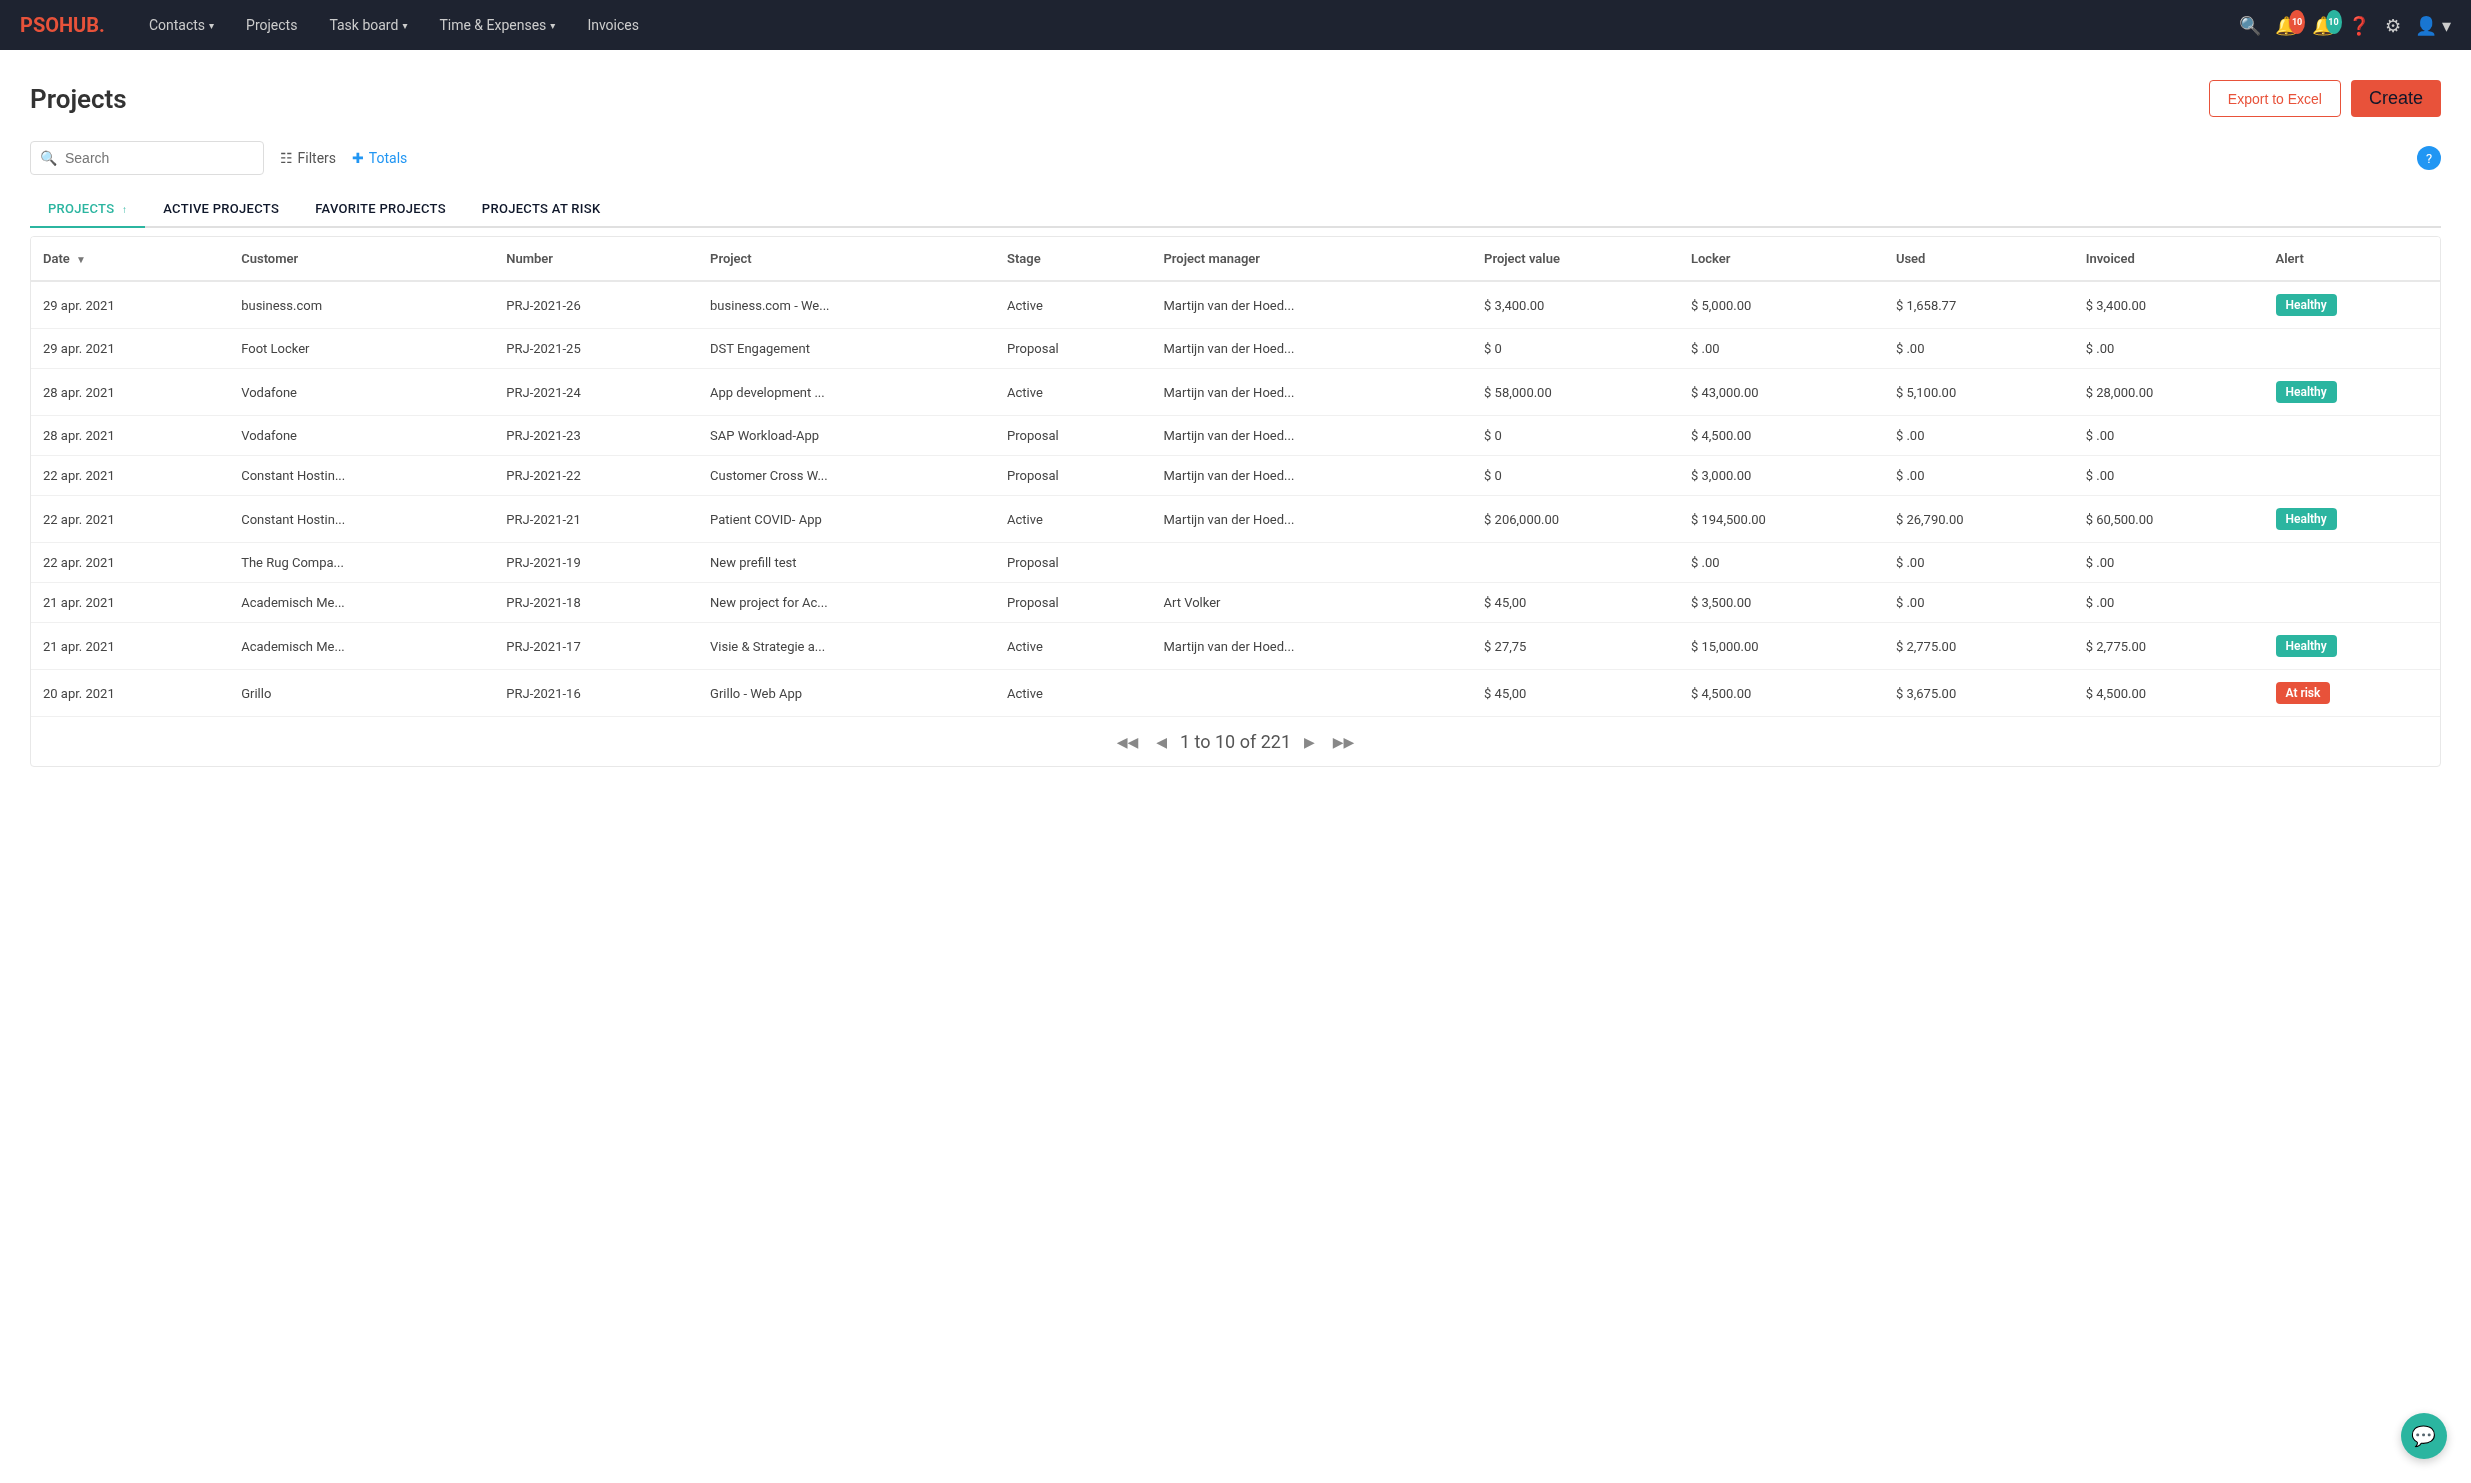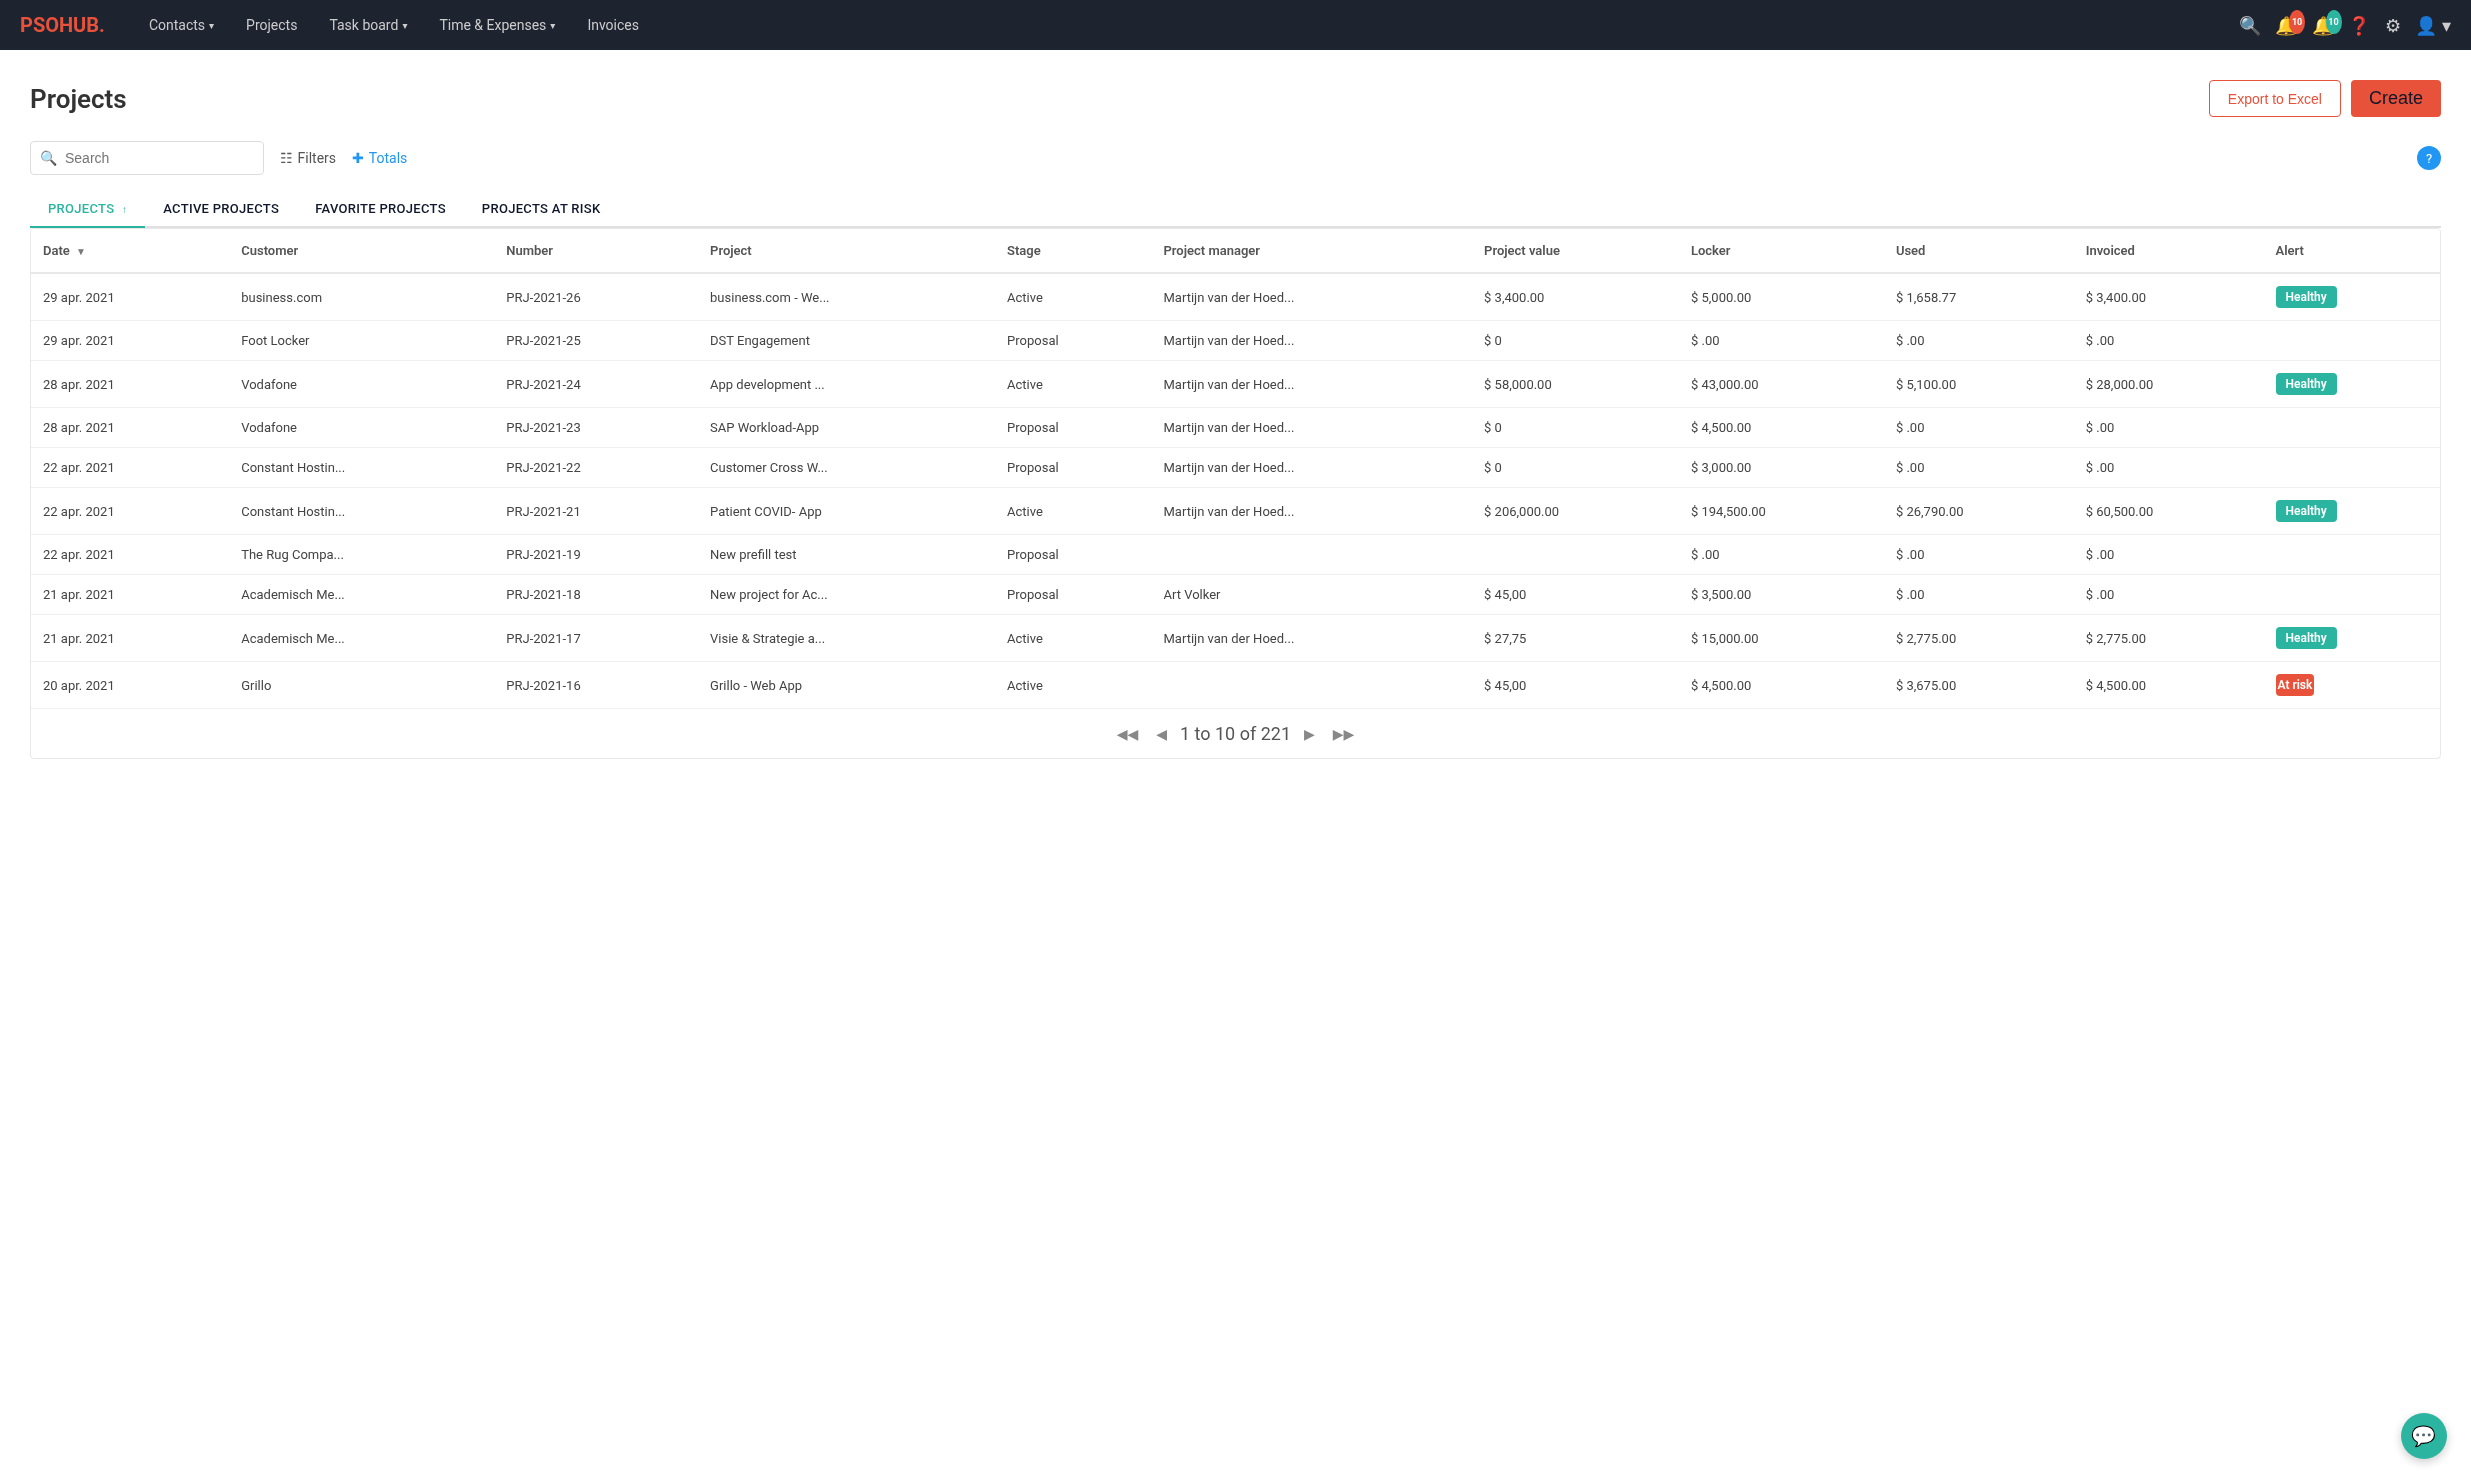--- a/index.html
+++ b/index.html
@@ -28,37 +28,37 @@
     
     .toolbar { display: flex; align-items: center; gap: 16px; margin-bottom: 16px; position: relative; }
     .search-wrap { position: relative; }
     .search-input { border: 1.5px solid #ddd; border-radius: 4px; padding: 8px 12px 8px 34px; font-size: 14px; width: 234px; color: #333; }
     .search-icon { position: absolute; left: 10px; top: 50%; transform: translateY(-50%); color: #999; font-size: 14px; }
     .filter-btn { color: #555; cursor: pointer; font-size: 14px; display: flex; align-items: center; gap: 5px; }
     .totals-btn { color: #2196f3; cursor: pointer; font-size: 14px; display: flex; align-items: center; gap: 5px; }
     .help-icon { margin-left: auto; background: #2196f3; color: #fff; border-radius: 50%; width: 24px; height: 24px; display: flex; align-items: center; justify-content: center; font-size: 13px; cursor: pointer; }
 
     
-    .tabs { display: flex; border-bottom: 2px solid #e0e0e0; margin-bottom: 0; }
+    .tabs { display: flex; border-bottom: 2px solid #e0e0e0; margin-bottom: 8px; }
     .tab { padding: 10px 18px; cursor: pointer; font-size: 13px; color: #0f172a; font-weight: 500; letter-spacing: 0.3px; position: relative; }
     .tab.active { color: #2bb5a0; }
     .tab.active::after { content: ''; position: absolute; bottom: -2px; left: 0; right: 0; height: 2.5px; background: #2bb5a0; }
     .tab-arrow { font-size: 10px; margin-left: 4px; color: #2bb5a0; }
 
     
     .table-wrap { overflow-x: auto; border: 1px solid #e8e8e8; border-radius: 4px; }
     table { width: 100%; border-collapse: collapse; }
     thead tr { background: #fff; }
     th { padding: 14px 12px; text-align: left; font-size: 13px; font-weight: 600; color: #555; border-bottom: 2px solid #e8e8e8; white-space: nowrap; }
     th .sort-arrow { font-size: 10px; margin-left: 3px; color: #777; }
     td { padding: 12px 12px; font-size: 13px; color: #444; border-bottom: 1px solid #f0f0f0; white-space: nowrap; }
     tr:last-child td { border-bottom: none; }
 
     .badge-healthy { background: #2bb5a0; color: #fff; border-radius: 4px; padding: 4px 10px; font-size: 12px; font-weight: 600; display: inline-block; }
-    .badge-atrisk { background: #e8523a; color: #fff; border-radius: 4px; padding: 4px 2px; font-size: 12px; font-weight: 600; display: inline-block; }
+    .badge-atrisk { background: #e8523a; color: #fff; border-radius: 4px; padding: 4px 10px; font-size: 12px; font-weight: 600; display: inline-block; }
 
     
     .pagination { display: flex; align-items: center; justify-content: center; gap: 8px; padding: 14px; border-top: 1px solid #f0f0f0; }
     .pg-btn { color: #888; cursor: pointer; font-size: 14px; padding: 2px 5px; }
     .pg-info { font-size: 18px; color: #555; }
 
     
     .chat-btn { position: fixed; bottom: 24px; right: 24px; background: #2bb5a0; color: #fff; border-radius: 50%; width: 46px; height: 46px; display: flex; align-items: center; justify-content: center; cursor: pointer; font-size: 20px; box-shadow: 0 3px 10px rgba(0,0,0,0.2); }
   </style>
 </head>

